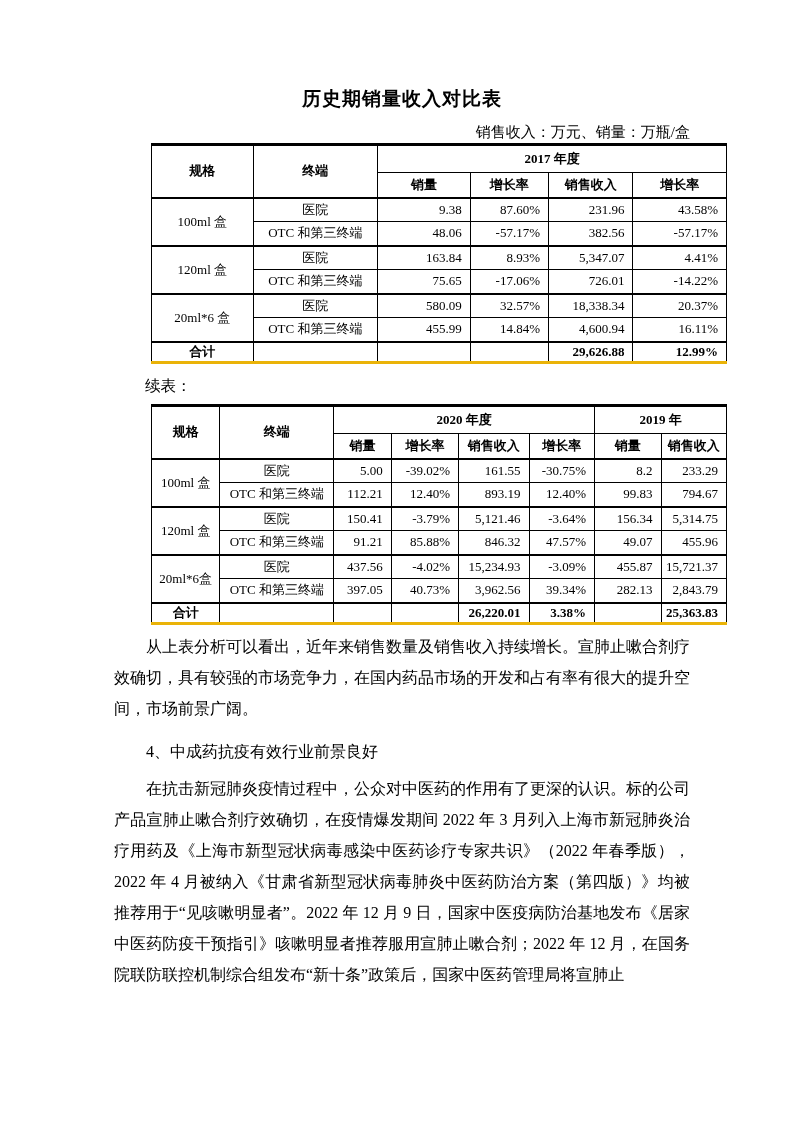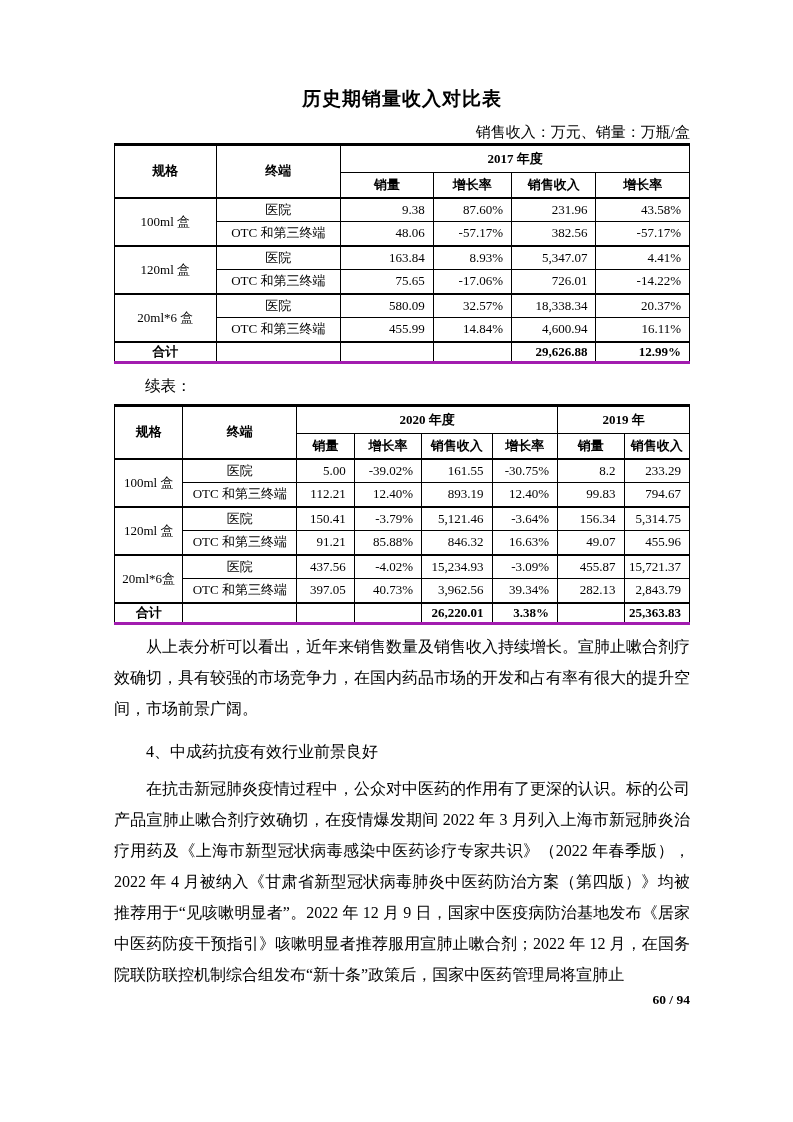--- a/index.html
+++ b/index.html
@@ -8,21 +8,21 @@
     width: 793px; height: 1122px; overflow: hidden;
     font-family: "Liberation Serif", "DejaVu Serif", serif;
     color: #000;
   }
   .doc { padding: 86px 103px 0 114px; }
   .title { font-size: 19px; font-weight: 700; text-align: center; letter-spacing: 1px; }
   .unit-note { text-align: right; font-size: 15px; margin-top: 11px; margin-bottom: 1px; }
 
   table.doc-table {
     width: 100%; border-collapse: collapse; table-layout: fixed;
-    border-top: 3px solid #000; border-bottom: 3px solid #a21caf;
+    border-top: 3px solid #000; border-bottom: 3px solid #eab308; margin-left: 37px;
   }
   .doc-table th, .doc-table td {
     border: 1px solid #000; font-size: 13px; padding: 0 4px;
     overflow: hidden; white-space: nowrap; vertical-align: middle;
   }
   .doc-table th { font-weight: 700; text-align: center; }
   .doc-table thead tr.year-row th { height: 28px; }
   .doc-table thead tr.sub-row th { height: 25px; }
   .doc-table tbody tr:first-child td { border-top: 2px solid #000; }
   .doc-table tbody td { height: 24px; }
@@ -185,21 +185,21 @@
         <td class="num">5,121.46</td>
         <td class="num">-3.64%</td>
         <td class="num">156.34</td>
         <td class="num">5,314.75</td>
       </tr>
       <tr class="group-end">
         <td class="term">OTC 和第三终端</td>
         <td class="num">91.21</td>
         <td class="num">85.88%</td>
         <td class="num">846.32</td>
-        <td class="num">16.63%</td>
+        <td class="num">47.57%</td>
         <td class="num">49.07</td>
         <td class="num">455.96</td>
       </tr>
       <tr>
         <td rowspan="2" class="spec-cell">20ml*6盒</td>
         <td class="term">医院</td>
         <td class="num">437.56</td>
         <td class="num">-4.02%</td>
         <td class="num">15,234.93</td>
         <td class="num">-3.09%</td>
@@ -227,15 +227,14 @@
       </tr>
     </tbody>
   </table>
 
   <p class="para p1">从上表分析可以看出，近年来销售数量及销售收入持续增长。宣肺止嗽合剂疗效确切，具有较强的市场竞争力，在国内药品市场的开发和占有率有很大的提升空间，市场前景广阔。</p>
 
   <div class="h4">4、中成药抗疫有效行业前景良好</div>
 
   <p class="para p2">在抗击新冠肺炎疫情过程中，公众对中医药的作用有了更深的认识。标的公司产品宣肺止嗽合剂疗效确切，在疫情爆发期间 2022 年 3 月列入上海市新冠肺炎治疗用药及《上海市新型冠状病毒感染中医药诊疗专家共识》（2022 年春季版），2022 年 4 月被纳入《甘肃省新型冠状病毒肺炎中医药防治方案（第四版）》均被推荐用于“见咳嗽明显者”。2022 年 12 月 9 日，国家中医疫病防治基地发布《居家中医药防疫干预指引》咳嗽明显者推荐服用宣肺止嗽合剂；2022 年 12 月，在国务院联防联控机制综合组发布“新十条”政策后，国家中医药管理局将宣肺止</p>
 
-  <div class="pagenum">60 / 94</div>
 
 </div>
 
 </body></html>

